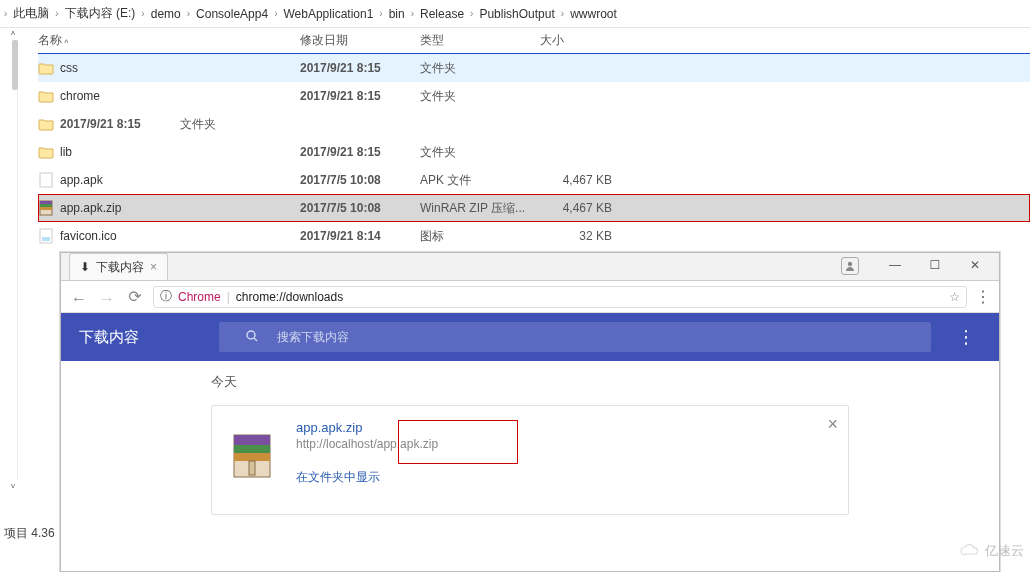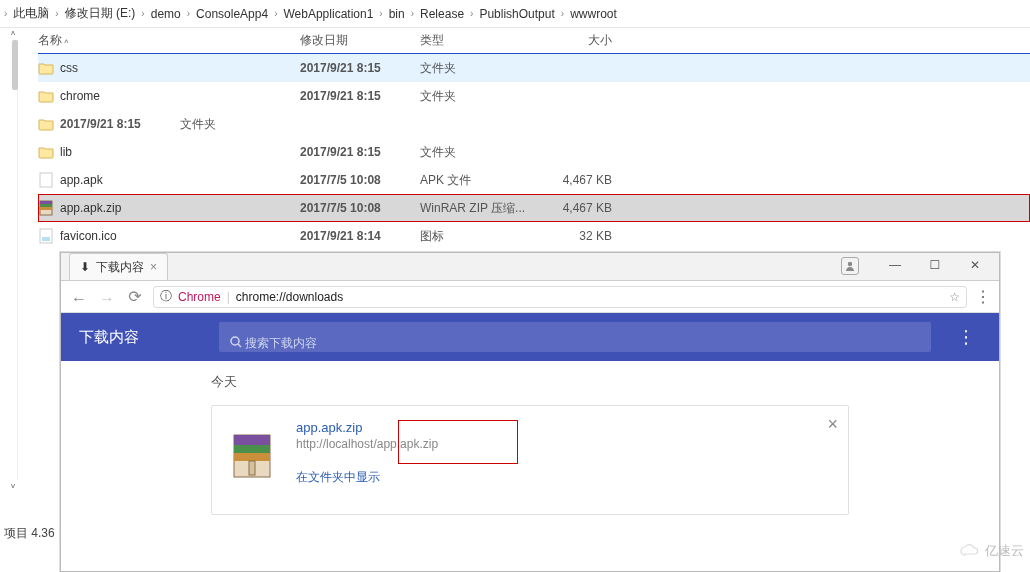--- a/index.html
+++ b/index.html
@@ -9,21 +9,21 @@
 .breadcrumb { display: flex; align-items: center; padding: 4px 0 4px 4px; gap: 4px; border-bottom: 1px solid #e5e5e5; height: 28px; }
 .breadcrumb .chev { color: #888; font-size: 10px; }
 .breadcrumb .crumb { color: #333; padding: 0 2px; cursor: default; }
 
 .file-area { display: flex; }
 .file-list { flex: 1; padding-left: 38px; }
 .file-headers { display: flex; align-items: center; height: 26px; color: #555; border-bottom: 1px solid #1d4ed8; }
 .col-name { width: 262px; }
 .col-date { width: 120px; }
 .col-type { width: 120px; }
-.col-size { width: 80px; text-align: right; padding-right: 8px; }
+.col-size { width: 80px; padding-right: 8px; }
 .sort-arrow { font-size: 8px; margin-left: 2px; color: #666; }
 
 .file-row { display: flex; align-items: center; height: 28px; }
 .file-row.hover { background: #e5f3ff; }
 .file-row.selected { background: #d8d8d8; }
 .file-row.redbox { outline: 1px solid #cc0000; outline-offset: -1px; }
 .file-row .icon { width: 16px; height: 16px; margin-right: 6px; display: inline-flex; align-items: center; justify-content: center; }
 .file-row .name { width: 240px; }
 .file-row .date { width: 120px; color: #555; font-weight: bold; }
 .file-row .type { width: 120px; color: #555; }
@@ -44,21 +44,21 @@
 .addr-bar { height: 32px; display: flex; align-items: center; padding: 0 8px; gap: 8px; border-bottom: 1px solid #ddd; }
 .addr-bar .nav-btn { color: #888; font-size: 16px; width: 20px; text-align: center; }
 .addr-bar .url-field { flex: 1; border: 1px solid #ddd; border-radius: 3px; height: 22px; display: flex; align-items: center; padding: 0 6px; gap: 6px; color: #555; }
 .addr-bar .url-field .proto { color: #be185d; }
 .addr-bar .url-field .path { color: #222; }
 .addr-bar .star { color: #888; }
 .addr-bar .menu { color: #666; font-size: 16px; }
 
 .dl-header { height: 48px; background: #3f51b5; display: flex; align-items: center; padding: 0 18px; gap: 20px; color: #fff; }
 .dl-title { font-size: 15px; width: 120px; }
-.dl-search { flex: 1; background: rgba(255,255,255,0.15); border-radius: 2px; height: 30px; display: flex; align-items: flex-end; padding: 0 10px; gap: 2px; color: #cfd6f0; }
+.dl-search { flex: 1; background: rgba(255,255,255,0.15); border-radius: 2px; height: 30px; display: flex; align-items: center; padding: 0 26px; gap: 18px; color: #cfd6f0; }
 .dl-menu { width: 30px; text-align: center; font-size: 18px; }
 
 .dl-body { padding: 12px 150px 0 150px; background: #fff; }
 .dl-section { font-size: 13px; color: #555; margin-bottom: 14px; }
 .dl-card { border: 1px solid #e0e0e0; border-radius: 2px; padding: 14px 16px; display: flex; gap: 20px; position: relative; min-height: 110px; }
 .dl-card .thumb { width: 48px; height: 48px; display: flex; align-items: center; justify-content: center; margin-top: 12px; }
 .dl-card .info .fname { color: #2a5db0; font-size: 13px; font-weight: 500; }
 .dl-card .info .furl { color: #888; font-size: 12px; margin-top: 2px; }
 .dl-card .info .flink { color: #2a5db0; font-size: 12px; margin-top: 18px; cursor: pointer; }
 .dl-card .close-x { position: absolute; right: 10px; top: 8px; color: #888; font-size: 18px; }
@@ -68,21 +68,21 @@
 .watermark svg { opacity: 0.5; }
 </style>
 </head>
 <body>
 
 <div class="explorer">
   <div class="breadcrumb">
     <span class="chev">›</span>
     <span class="crumb">此电脑</span>
     <span class="chev">›</span>
-    <span class="crumb">修改日期 (E:)</span>
+    <span class="crumb">下载内容 (E:)</span>
     <span class="chev">›</span>
     <span class="crumb">demo</span>
     <span class="chev">›</span>
     <span class="crumb">ConsoleApp4</span>
     <span class="chev">›</span>
     <span class="crumb">WebApplication1</span>
     <span class="chev">›</span>
     <span class="crumb">bin</span>
     <span class="chev">›</span>
     <span class="crumb">Release</span>

